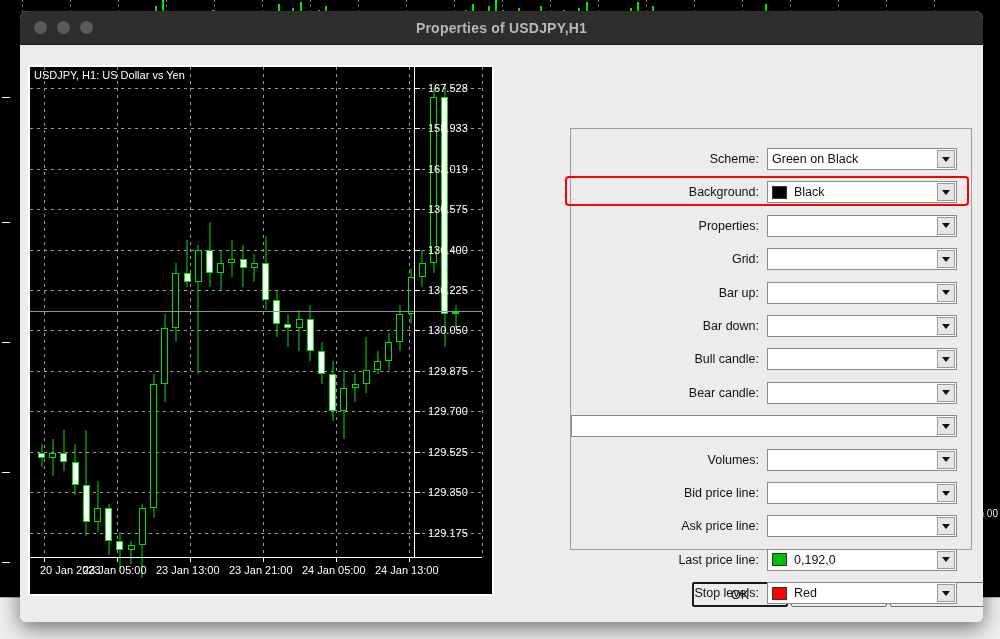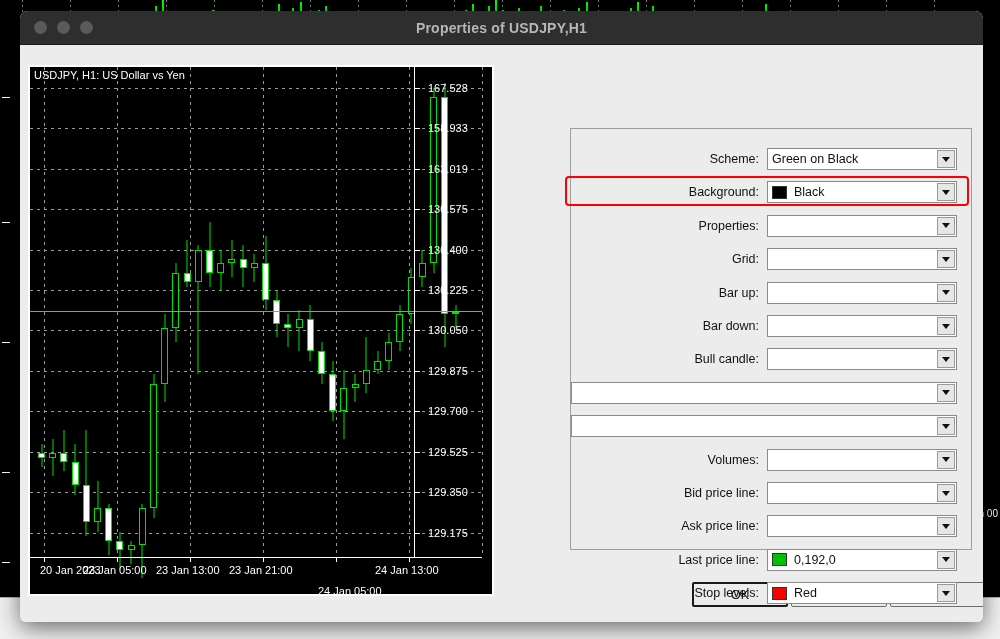--- a/index.html
+++ b/index.html
@@ -433,21 +433,21 @@
           <div id="time-axis-line"></div>
         <div class="time-tick" style="left: 14px;"></div>
             <div class="time-label" style="left: 10px;">20 Jan 2023</div>
             <div class="time-tick" style="left: 87px;"></div>
             <div class="time-label" style="left: 53px;">23 Jan 05:00</div>
             <div class="time-tick" style="left: 160px;"></div>
             <div class="time-label" style="left: 126px;">23 Jan 13:00</div>
             <div class="time-tick" style="left: 233px;"></div>
             <div class="time-label" style="left: 199px;">23 Jan 21:00</div>
             <div class="time-tick" style="left: 306px;"></div>
-            <div class="time-label" style="left: 288px; margin-top: 21px;">24 Jan 05:00</div>
+            <div class="time-label" style="left: 272px;">24 Jan 05:00</div>
             <div class="time-tick" style="left: 379px;"></div>
             <div class="time-label" style="left: 345px;">24 Jan 13:00</div>
           </div>
         <div id="chart-title">USDJPY, H1: US Dollar vs Yen</div>
       </div>
     </div>
 
     <div id="settings">
 
       <div id="panel">
@@ -510,20 +510,21 @@
           <div class="field-row" style="top: 218.4px;">
             <div class="field-label">Bull candle:</div>
             <div class="combo">
               <div class="cval" style="margin-left: 4px;"></div>
               <div class="arrowbtn">
                 <div class="caret"></div>
               </div>
             </div>
           </div>
           <div class="field-row" style="top: 251.8px;">
+            <div class="field-label">Bear candle:</div>
             <div class="combo">
               <div class="cval" style="margin-left: 4px;"></div>
               <div class="arrowbtn">
                 <div class="caret"></div>
               </div>
             </div>
           </div>
           <div class="field-row" style="top: 285.2px;">
             <div class="combo">
               <div class="cval" style="margin-left: 4px;"></div>

